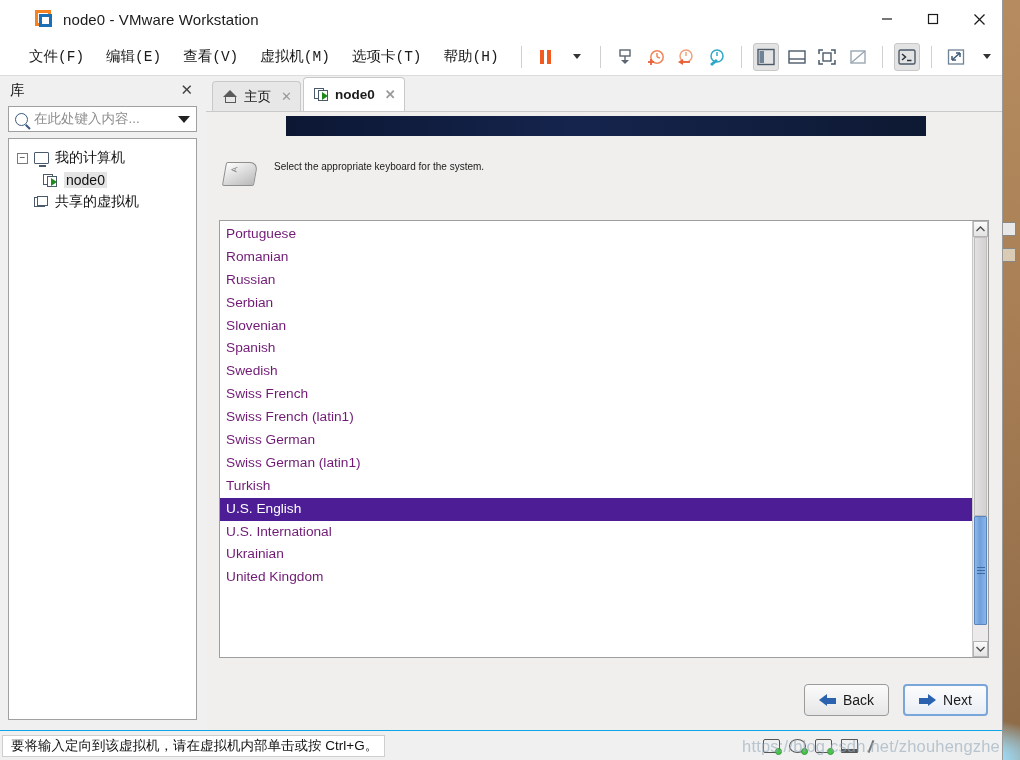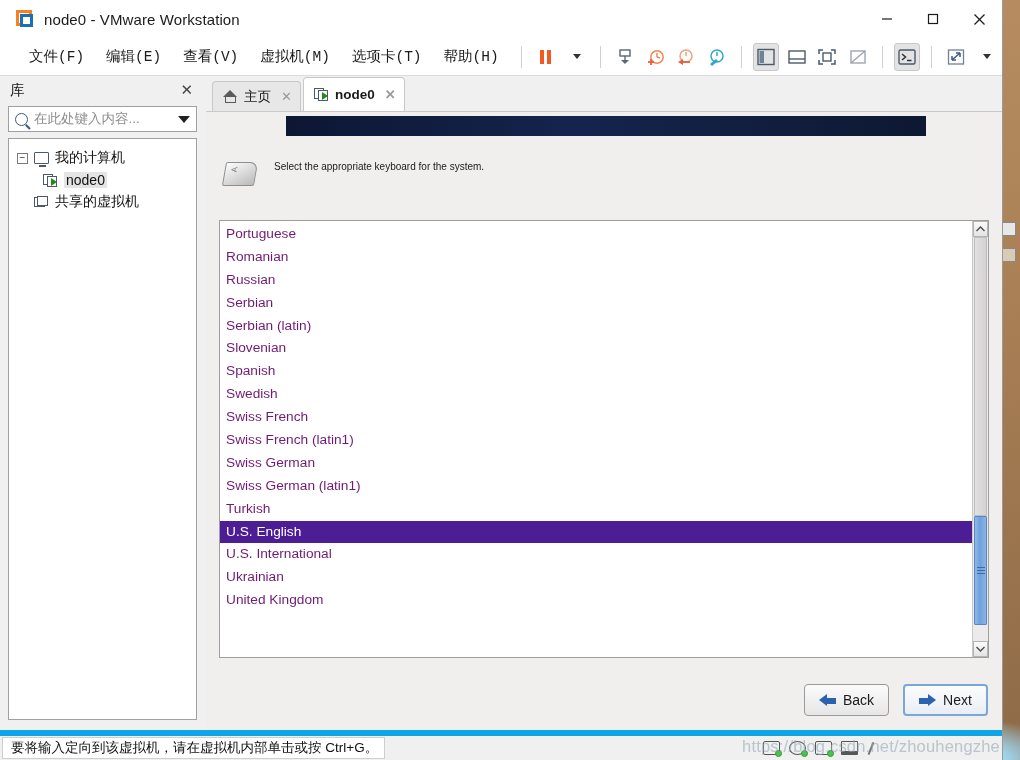--- a/index.html
+++ b/index.html
@@ -49,20 +49,21 @@
     border-right: 1px solid #9a9a9a;
     display: flex; flex-direction: column;
   }
 
   
   #titlebar {
     height: 38px; background: #ffffff;
     display: flex; align-items: center;
     flex: 0 0 38px;
     position: relative;
+    padding-left: 19px;
   }
   #app-icon {
     width: 18px; height: 18px; margin-left: 16px; position: relative; flex:0 0 18px;
   }
   #app-icon .sq-o {
     position:absolute; left:0; top:0; width:16px; height:16px;
     border:3px solid #f58220; background:#fff;
   }
   #app-icon .sq-b {
     position:absolute; left:4px; top:4px; width:13px; height:13px;
@@ -268,21 +269,21 @@
 
   
   #vm-right-gutter {
     position:absolute; right:0; top:0; bottom:0; width:0;
   }
 
   
   #statusbar {
     height: 30px; flex: 0 0 30px; background:#f0f0f0;
     display:flex; align-items:center; position:relative;
-    border-top:6px solid #0ea5e9;
+    border-top:1px solid #0ea5e9;
   }
   #status-text {
     font-size: 13.5px; color:#111; padding-left: 8px;
     background:#fff; height: 22px; display:flex; align-items:center; padding-right:6px;
     border:1px solid #cfcfcf;
     margin-left: 2px;
   }
   #status-icons { position:absolute; right: 118px; display:flex; align-items:center; gap:9px; }
   .st-ic { width:17px;height:14px; position:relative; opacity:.92; }
   .st-ic .body { position:absolute; inset:0; border:1.5px solid #4a4a4a; border-radius:2px; }
@@ -533,21 +534,20 @@
             </div>
             <div class="txt">Select the appropriate keyboard for the system.</div>
           </div>
 
           <div id="kb-list-wrap">
             <div id="kb-list">
                 <div class="kb-item">Portuguese</div>
                 <div class="kb-item">Romanian</div>
                 <div class="kb-item">Russian</div>
                 <div class="kb-item">Serbian</div>
-                <div class="kb-item">Serbian (latin)</div>
                 <div class="kb-item">Slovenian</div>
                 <div class="kb-item">Spanish</div>
                 <div class="kb-item">Swedish</div>
                 <div class="kb-item">Swiss French</div>
                 <div class="kb-item">Swiss French (latin1)</div>
                 <div class="kb-item">Swiss German</div>
                 <div class="kb-item">Swiss German (latin1)</div>
                 <div class="kb-item">Turkish</div>
                 <div class="kb-item selected">U.S. English</div>
                 <div class="kb-item">U.S. International</div>

